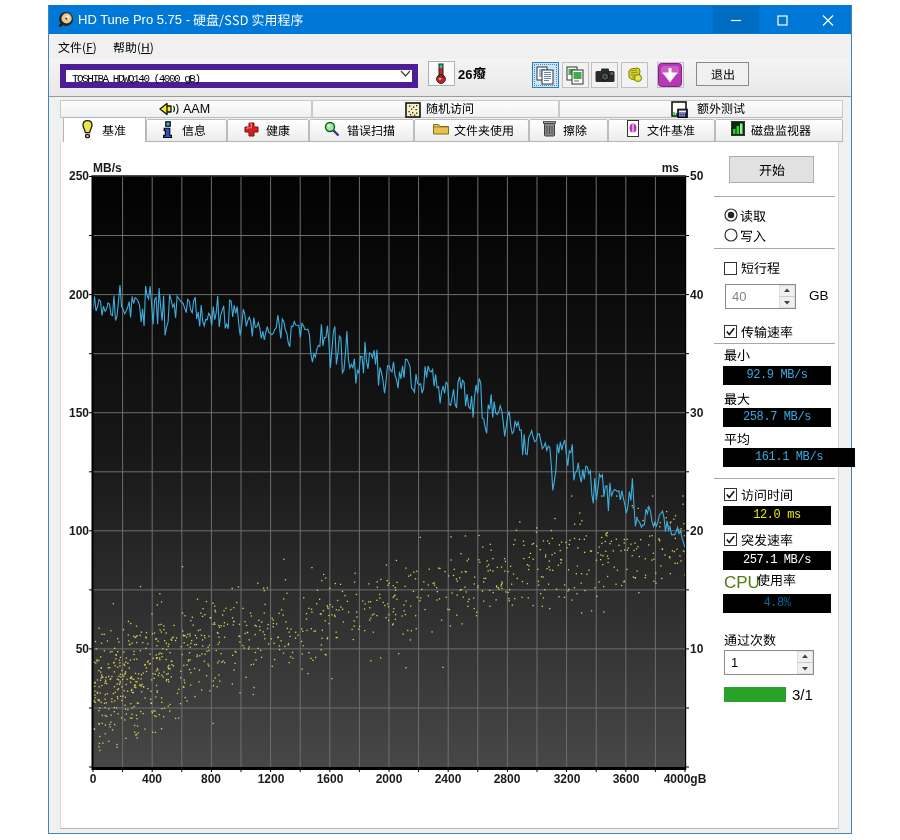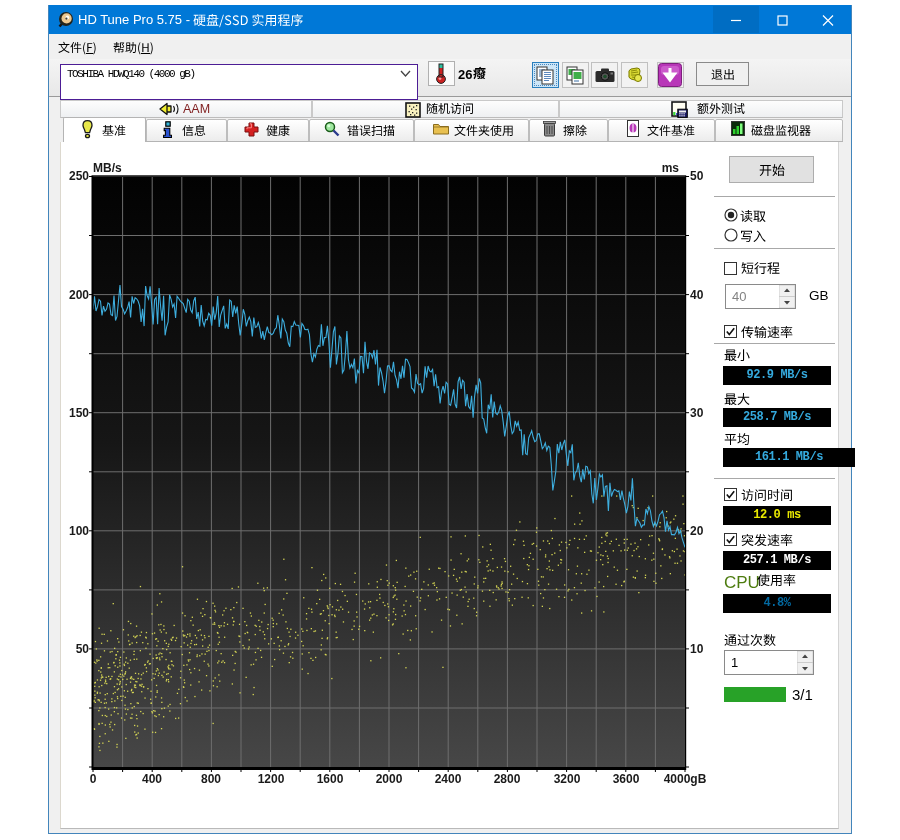--- a/index.html
+++ b/index.html
@@ -1,17 +1,17 @@
 <!DOCTYPE html>
 <html><head><meta charset="utf-8"><style>
 *{margin:0;padding:0;box-sizing:border-box}
 body{width:900px;height:840px;background:#fff;position:relative;overflow:hidden;
 font-family:"Liberation Sans",sans-serif}
 div,svg.t,svg{position:absolute}
-.lcd{background:#000;font-family:"Liberation Mono",monospace;font-weight:bold;
+.lcd{background:#000;font-family:"Liberation Mono",monospace;font-weight:normal;
 font-size:12px;text-align:center;letter-spacing:-0.4px}
 </style></head><body>
 <div style="left:48px;top:5px;width:804px;height:829px;border:1px solid #4385bb;background:#f0f0f0"></div>
 <div style="left:49px;top:5px;width:802px;height:29px;background:#0078d7"></div>
 <svg style="left:57px;top:11px" width="17" height="17">
 <path d="M2.5 15.5 L7 10.5" stroke="#151515" stroke-width="2.6"></path>
 <circle cx="9" cy="8" r="7" fill="#23231b"></circle>
 <circle cx="9.6" cy="7.4" r="5.1" fill="#ecc890"></circle>
 <circle cx="10.4" cy="6.4" r="1.9" fill="#fffdf2"></circle>
 <circle cx="9.4" cy="7.6" r="1.1" fill="#3a3a3a"></circle>
@@ -30,21 +30,21 @@
 <svg class="t" style="left:58.0px;top:40.0px" width="41" height="16">
     <path transform="translate(0,12)" fill="#000" d="M5.1 -9.9C5.4 -9.3 5.8 -8.5 6.0 -8.0L7.0 -8.3C6.8 -8.8 6.4 -9.6 6.0 -10.2ZM0.6 -8.0V-7.1H2.5C3.2 -5.3 4.1 -3.7 5.4 -2.4C4.0 -1.3 2.4 -0.5 0.4 0.1C0.6 0.3 0.9 0.7 1.0 0.9C3.0 0.3 4.7 -0.6 6.0 -1.8C7.4 -0.6 9.0 0.3 11.0 0.9C11.1 0.6 11.4 0.2 11.6 0.0C9.7 -0.4 8.1 -1.3 6.7 -2.4C7.9 -3.6 8.9 -5.2 9.6 -7.1H11.4V-8.0ZM6.0 -3.0C4.9 -4.2 4.0 -5.5 3.4 -7.1H8.5C7.9 -5.5 7.1 -4.1 6.0 -3.0Z M15.8 -4.1V-3.2H19.2V1.0H20.1V-3.2H23.4V-4.1H20.1V-6.7H22.9V-7.6H20.1V-9.9H19.2V-7.6H17.6C17.8 -8.2 17.9 -8.7 18.0 -9.3L17.2 -9.5C16.9 -7.9 16.4 -6.4 15.7 -5.4C15.9 -5.3 16.3 -5.0 16.5 -4.9C16.8 -5.4 17.1 -6.0 17.4 -6.7H19.2V-4.1ZM15.2 -10.0C14.6 -8.2 13.5 -6.4 12.4 -5.2C12.5 -5.0 12.8 -4.6 12.9 -4.4C13.3 -4.8 13.6 -5.2 14.0 -5.8V0.9H14.9V-7.2C15.3 -8.0 15.7 -8.9 16.1 -9.8Z M26.9 2.4 27.5 2.1C26.5 0.3 26.0 -1.7 26.0 -3.7C26.0 -5.8 26.5 -7.8 27.5 -9.5L26.9 -9.8C25.8 -8.0 25.1 -6.1 25.1 -3.7C25.1 -1.4 25.8 0.6 26.9 2.4Z M29.3 0.0H30.4V-3.9H33.7V-4.9H30.4V-7.9H34.3V-8.8H29.3Z M35.9 2.4C37.0 0.6 37.6 -1.4 37.6 -3.7C37.6 -6.1 37.0 -8.0 35.9 -9.8L35.2 -9.5C36.2 -7.8 36.7 -5.8 36.7 -3.7C36.7 -1.7 36.2 0.3 35.2 2.1Z"></path>
   </svg>
 <svg class="t" style="left:113.0px;top:40.0px" width="43" height="16">
     <path transform="translate(0,12)" fill="#000" d="M3.3 -10.1V-9.1H0.8V-8.4H3.3V-7.5H1.0V-6.8H3.3V-6.5C3.3 -6.3 3.3 -6.1 3.2 -5.9H0.6V-5.1H2.8C2.5 -4.6 1.8 -4.1 0.8 -3.7C1.0 -3.6 1.3 -3.3 1.5 -3.1C2.8 -3.6 3.5 -4.4 3.9 -5.1H6.5V-5.9H4.1C4.2 -6.1 4.2 -6.3 4.2 -6.5V-6.8H6.2V-7.5H4.2V-8.4H6.4V-9.1H4.2V-10.1ZM7.0 -9.6V-3.6H7.9V-8.8H9.9C9.6 -8.3 9.2 -7.7 8.8 -7.2C9.9 -6.6 10.3 -6.0 10.3 -5.6C10.3 -5.3 10.2 -5.2 10.0 -5.1C9.8 -5.0 9.6 -5.0 9.5 -5.0C9.1 -5.0 8.7 -5.0 8.2 -5.0C8.3 -4.8 8.4 -4.5 8.4 -4.3C8.9 -4.2 9.4 -4.2 9.8 -4.3C10.1 -4.3 10.4 -4.4 10.6 -4.5C11.0 -4.7 11.2 -5.0 11.1 -5.5C11.1 -6.1 10.8 -6.6 9.8 -7.3C10.3 -7.9 10.8 -8.6 11.3 -9.2L10.6 -9.6L10.5 -9.6ZM1.8 -3.1V0.3H2.7V-2.3H5.5V0.9H6.4V-2.3H9.5V-0.7C9.5 -0.5 9.4 -0.5 9.2 -0.5C9.0 -0.5 8.3 -0.5 7.5 -0.5C7.7 -0.3 7.8 0.0 7.9 0.3C8.9 0.3 9.5 0.3 9.9 0.2C10.3 0.0 10.4 -0.2 10.4 -0.7V-3.1H6.4V-4.1H5.5V-3.1Z M19.6 -10.1C19.6 -9.2 19.6 -8.2 19.6 -7.4H17.6V-6.5H19.5C19.4 -3.6 18.8 -1.1 16.5 0.3C16.7 0.5 17.0 0.8 17.1 1.0C19.6 -0.6 20.2 -3.3 20.4 -6.5H22.3C22.2 -2.1 22.0 -0.5 21.7 -0.1C21.6 0.0 21.5 0.0 21.3 0.0C21.0 0.0 20.4 0.0 19.7 -0.0C19.9 0.2 20.0 0.6 20.0 0.9C20.6 0.9 21.3 0.9 21.6 0.9C22.0 0.8 22.3 0.7 22.5 0.4C22.9 -0.1 23.0 -1.8 23.1 -6.9C23.1 -7.0 23.1 -7.4 23.1 -7.4H20.4C20.5 -8.2 20.5 -9.2 20.5 -10.1ZM12.4 -1.1 12.6 -0.2C14.0 -0.6 16.0 -1.0 17.9 -1.5L17.9 -2.3L17.2 -2.1V-9.5H13.3V-1.3ZM14.1 -1.5V-3.5H16.3V-1.9ZM14.1 -6.1H16.3V-4.3H14.1ZM14.1 -6.9V-8.7H16.3V-6.9Z M26.9 2.4 27.5 2.1C26.5 0.3 26.0 -1.7 26.0 -3.7C26.0 -5.8 26.5 -7.8 27.5 -9.5L26.9 -9.8C25.8 -8.0 25.1 -6.1 25.1 -3.7C25.1 -1.4 25.8 0.6 26.9 2.4Z M29.3 0.0H30.4V-4.2H34.5V0.0H35.6V-8.8H34.5V-5.1H30.4V-8.8H29.3Z M38.0 2.4C39.1 0.6 39.7 -1.4 39.7 -3.7C39.7 -6.1 39.1 -8.0 38.0 -9.8L37.3 -9.5C38.3 -7.8 38.8 -5.8 38.8 -3.7C38.8 -1.7 38.3 0.3 37.3 2.1Z"></path>
   </svg>
 <div style="left:86px;top:53px;width:6.6px;height:1px;background:#000"></div>
 <div style="left:141px;top:53px;width:8.7px;height:1px;background:#000"></div>
 <div style="left:49px;top:59px;width:802px;height:37px;background:linear-gradient(#f4f4f4,#e8e8e8)"></div>
 <div style="left:49px;top:96px;width:802px;height:1px;background:#9a9a9a"></div>
-<div style="left:60px;top:64px;width:358px;height:36px;background:#fff;border:1px solid #4c1d95;font-family:'Liberation Mono',monospace;font-size:11px;letter-spacing:-1.5px;line-height:19px;padding-left:6px;white-space:nowrap">TOSHIBA HDWQ140 (4000 gB)</div>
+<div style="left:60px;top:64px;width:358px;height:24px;background:#fff;border:6px solid #4c1d95;font-family:'Liberation Mono',monospace;font-size:11px;letter-spacing:-1.5px;line-height:19px;padding-left:6px;white-space:nowrap">TOSHIBA HDWQ140 (4000 gB)</div>
 <svg style="left:400px;top:70px" width="12" height="8">
     <path d="M1 1 L5.5 6 L10 1" fill="none" stroke="#444" stroke-width="1.3"></path>
   </svg>
 <div style="left:428px;top:61px;width:27px;height:25px;background:#fafafa;border:1px solid #b0b0b0"></div>
 <svg style="left:434px;top:63px" width="14" height="21">
 <rect x="5" y="1" width="4" height="13" fill="#2fbfa0"></rect>
 <rect x="5" y="5" width="4" height="9" fill="#cc2222"></rect>
 <circle cx="7" cy="16" r="4.4" fill="#cc2222"></circle>
 <circle cx="6" cy="15.5" r="1.4" fill="#ff9999"></circle>
 <rect x="5" y="1" width="4" height="13" fill="none" stroke="#222" stroke-width="1"></rect>
@@ -94,21 +94,21 @@
 <svg class="t" style="left:710.5px;top:67.0px" width="26" height="16">
     <path transform="translate(0,12)" fill="#000" d="M1.0 -9.1C1.6 -8.5 2.4 -7.7 2.7 -7.1L3.5 -7.7C3.1 -8.2 2.3 -9.0 1.7 -9.6ZM9.4 -7.0V-5.8H5.6V-7.0ZM9.4 -7.7H5.6V-8.8H9.4ZM4.6 -1.0C4.8 -1.2 5.2 -1.3 7.7 -2.0C7.7 -2.2 7.7 -2.5 7.7 -2.7L5.6 -2.2V-5.0H10.2V-9.5H4.7V-2.6C4.7 -2.1 4.4 -1.8 4.2 -1.7C4.3 -1.6 4.5 -1.2 4.6 -1.0ZM6.7 -4.2C8.0 -3.3 9.6 -1.9 10.3 -1.0L10.9 -1.6C10.5 -2.0 9.9 -2.6 9.2 -3.2C9.9 -3.6 10.6 -4.1 11.2 -4.5L10.5 -5.1C10.0 -4.7 9.3 -4.1 8.6 -3.7C8.2 -4.0 7.8 -4.4 7.3 -4.7ZM3.1 -5.8H0.6V-5.0H2.3V-1.3C1.7 -1.1 1.1 -0.6 0.5 0.0L1.0 0.8C1.7 0.0 2.3 -0.6 2.7 -0.6C3.0 -0.6 3.4 -0.3 3.9 0.0C4.7 0.5 5.8 0.6 7.2 0.6C8.4 0.6 10.5 0.6 11.3 0.5C11.3 0.3 11.5 -0.2 11.6 -0.4C10.4 -0.3 8.6 -0.2 7.2 -0.2C5.9 -0.2 4.9 -0.3 4.1 -0.7C3.6 -0.9 3.4 -1.2 3.1 -1.3Z M13.2 -4.1V0.3H21.8V0.9H22.7V-4.1H21.8V-0.6H18.5V-4.8H22.3V-9.0H21.3V-5.7H18.5V-10.1H17.5V-5.7H14.7V-9.0H13.8V-4.8H17.5V-0.6H14.2V-4.1Z"></path>
   </svg>
 <div style="left:60px;top:100px;width:252px;height:18px;background:linear-gradient(#fdfdfd,#eef0f2);border:1px solid #c9c9c9;border-bottom:1px solid #bcbcbc"></div>
 <div style="left:312px;top:100px;width:247px;height:18px;background:linear-gradient(#fdfdfd,#eef0f2);border:1px solid #c9c9c9;border-bottom:1px solid #bcbcbc"></div>
 <div style="left:559px;top:100px;width:284px;height:18px;background:linear-gradient(#fdfdfd,#eef0f2);border:1px solid #c9c9c9;border-bottom:1px solid #bcbcbc"></div>
 <svg style="left:159px;top:101px" width="28" height="16">
 <path d="M1 8 L8 2.5 L8 13.5 Z M8 5 h4 v6 H8 Z" fill="#f0ee30" stroke="#111" stroke-width="1.3" stroke-linejoin="round"></path>
 <path d="M14.5 5 q2 3 0 6 M17.5 3 q3 5 0 10" stroke="#111" stroke-width="1.1" fill="none"></path>
 </svg>
-<div style="left:183px;top:102px;font-size:12.5px;color:#7f1d1d">AAM</div>
+<div style="left:183px;top:102px;font-size:12.5px;color:#000000">AAM</div>
 <svg style="left:405px;top:102px" width="16" height="16">
 <rect x="1" y="1" width="14" height="14" fill="#faf3c0" stroke="#141414" stroke-width="1.6"></rect>
 <g fill="#222">
       <rect x="4" y="3.5" width="1.3" height="1.3"></rect>
       <rect x="8" y="4.5" width="1.3" height="1.3"></rect>
 <rect x="11" y="3" width="1.3" height="1.3"></rect>
       <rect x="6" y="6.5" width="1.3" height="1.3"></rect>
 <rect x="10.5" y="7" width="1.3" height="1.3"></rect>
       <rect x="3.5" y="9" width="1.3" height="1.3"></rect>
 <rect x="7" y="10" width="1.3" height="1.3"></rect>

